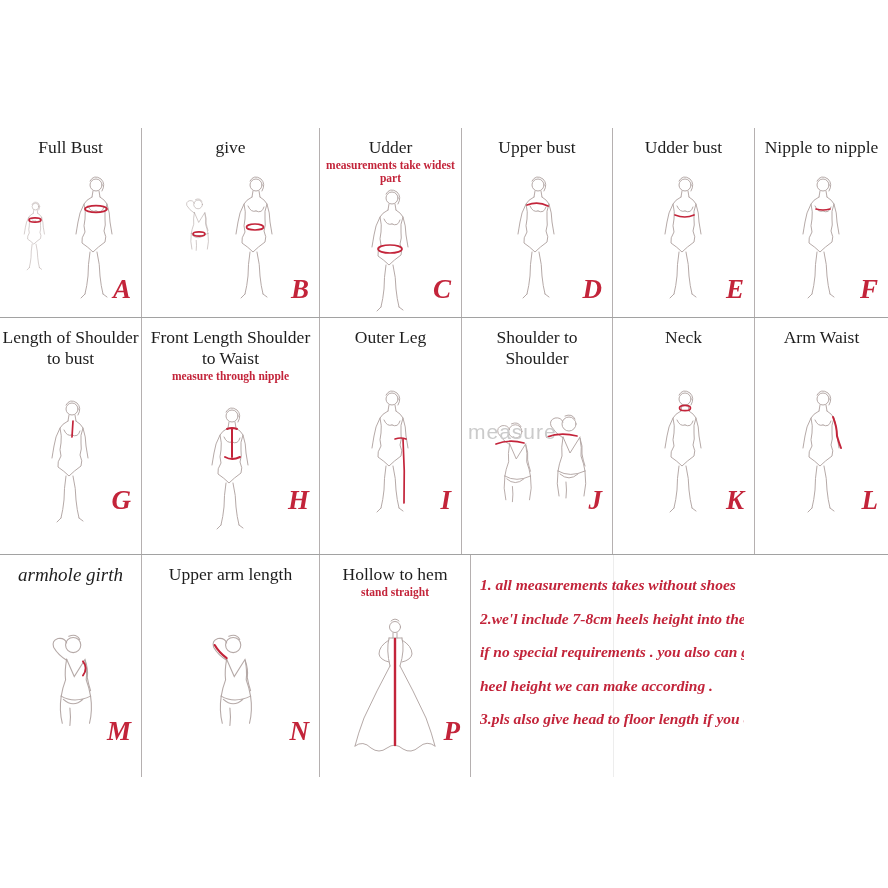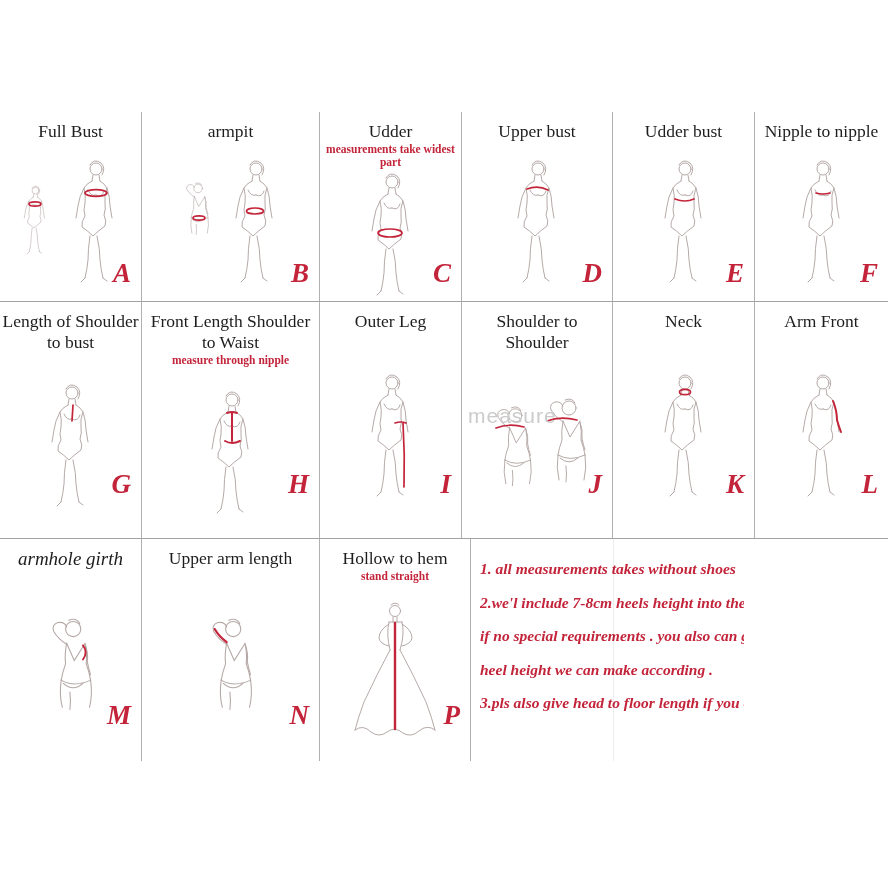--- a/index.html
+++ b/index.html
@@ -1,18 +1,18 @@
 <!DOCTYPE html>
 <html style="--red: #c3243a; --text: #1d1d1d; --grid: #b5b0b0; --gridDark: #a2a2a2; --sketch: #b1a4a2; --watermark: #cbcbcb; --bg: #ffffff;"><head>
 <meta charset="utf-8">
 <style>
   html,body{margin:0;padding:0;background:#fff;}
   .canvas{position:relative;width:888px;height:888px;background:var(--bg,#fff);overflow:hidden;margin:0 auto;
           font-family:"Liberation Serif",serif;}
-  .grid{position:absolute;top:112px;left:0;width:888px;}
+  .grid{position:absolute;top:128px;left:0;width:888px;}
   .row{display:flex;}
   .row.r2,.row.r3{border-top:1px solid var(--gridDark,#a2a2a2);}
   .cell{box-sizing:border-box;position:relative;display:flex;flex-direction:column;align-items:center;
         border-right:1px solid var(--grid,#b5b5b5);}
   .cell.edge{border-right:none;}
   .r1 .cell{height:189px;}
   .r2 .cell{height:236px;}
   .r3 .cell{height:222px;}
   .w142{width:142px}.w178{width:178px}.w151{width:151px}.w133{width:133px}.w275{width:275px}
   .lbl{font-size:17.5px;color:var(--text,#1d1d1d);text-align:center;padding:9px 2px 0;line-height:1.2;
@@ -67,21 +67,21 @@
 <path class="sk" d="M27 77 Q25 90 25 101 Q24 111 22 119 M34 77 Q37 90 37 101 Q38 111 40 119"></path>
 <path class="sk" d="M22 119 L18 123 M40 119 L44 122"></path>
               </g>
               <ellipse class="mk" cx="81" cy="34" rx="11" ry="3.4"></ellipse>
               <ellipse class="mk" cx="20" cy="45" rx="6" ry="2.1"></ellipse>
             </svg>
           </div>
         <div class="letter">A</div>
       </div>
       <div class="cell w178">
-        <div class="lbl">armpit</div>
+        <div class="lbl">give</div>
         <div class="sub"></div>
         <div class="fig">
             <svg viewBox="0 0 112 126" width="112" height="126" xmlns="http://www.w3.org/2000/svg">
               <g transform="translate(2,22) scale(0.62)">
 <circle class="sk" cx="34" cy="12" r="7"></circle>
 <path class="sk" d="M30 4 Q37 1 40 7"></path>
 <path class="sk" d="M28 26 Q20 21 16 14 Q14 8 20 6 Q26 5 28 10"></path>
 <path class="sk" d="M45 26 Q48 34 47 42 Q48 48 50 54"></path>
 <path class="sk" d="M28 25 L35 41 L45 25"></path>
 <path class="sk" d="M28 25 Q26 36 27 44 Q24 52 23 59 M45 26 Q47 36 46 44 Q49 52 50 59"></path>
@@ -279,21 +279,21 @@
 <path class="sk" d="M25 31 Q28 38 33 36 M33 36 Q39 39 41 32"></path>
 <path class="sk" d="M21 29 Q16 38 15 47 Q14 53 13 59 M44 29 Q47 38 47 47 Q48 53 49 59"></path>
 <path class="sk" d="M27 77 Q25 90 25 101 Q24 111 22 119 M34 77 Q37 90 37 101 Q38 111 40 119"></path>
 <path class="sk" d="M22 119 L18 123 M40 119 L44 122"></path>
               <ellipse class="mk" cx="33" cy="19" rx="5.5" ry="2.7"></ellipse>
             </svg>
           </div>
         <div class="letter">K</div>
       </div>
       <div class="cell w133 edge">
-        <div class="lbl">Arm Front</div>
+        <div class="lbl">Arm Waist</div>
         <div class="sub"></div>
         <div class="fig">
             <svg viewBox="0 0 64 126" width="64" height="126" xmlns="http://www.w3.org/2000/svg">
 <circle class="sk" cx="33" cy="10" r="6"></circle>
 <path class="sk" d="M27 6 Q31 -1 38 4 Q43 9 39 16"></path>
 <path class="sk" d="M30 16 L29 22 M36 16 L37 22"></path>
 <path class="sk" d="M29 22 Q23 25 21 29 Q23 37 22 44 Q20 51 22 57 Q18 63 19 68 Q25 72 30 77 Q35 72 42 67 Q44 62 41 56 Q43 50 42 44 Q41 36 44 29 Q42 25 37 22"></path>
 <path class="sk" d="M25 31 Q28 38 33 36 M33 36 Q39 39 41 32"></path>
 <path class="sk" d="M21 29 Q16 38 15 47 Q14 53 13 59 M44 29 Q47 38 47 47 Q48 53 49 59"></path>
 <path class="sk" d="M27 77 Q25 90 25 101 Q24 111 22 119 M34 77 Q37 90 37 101 Q38 111 40 119"></path>

